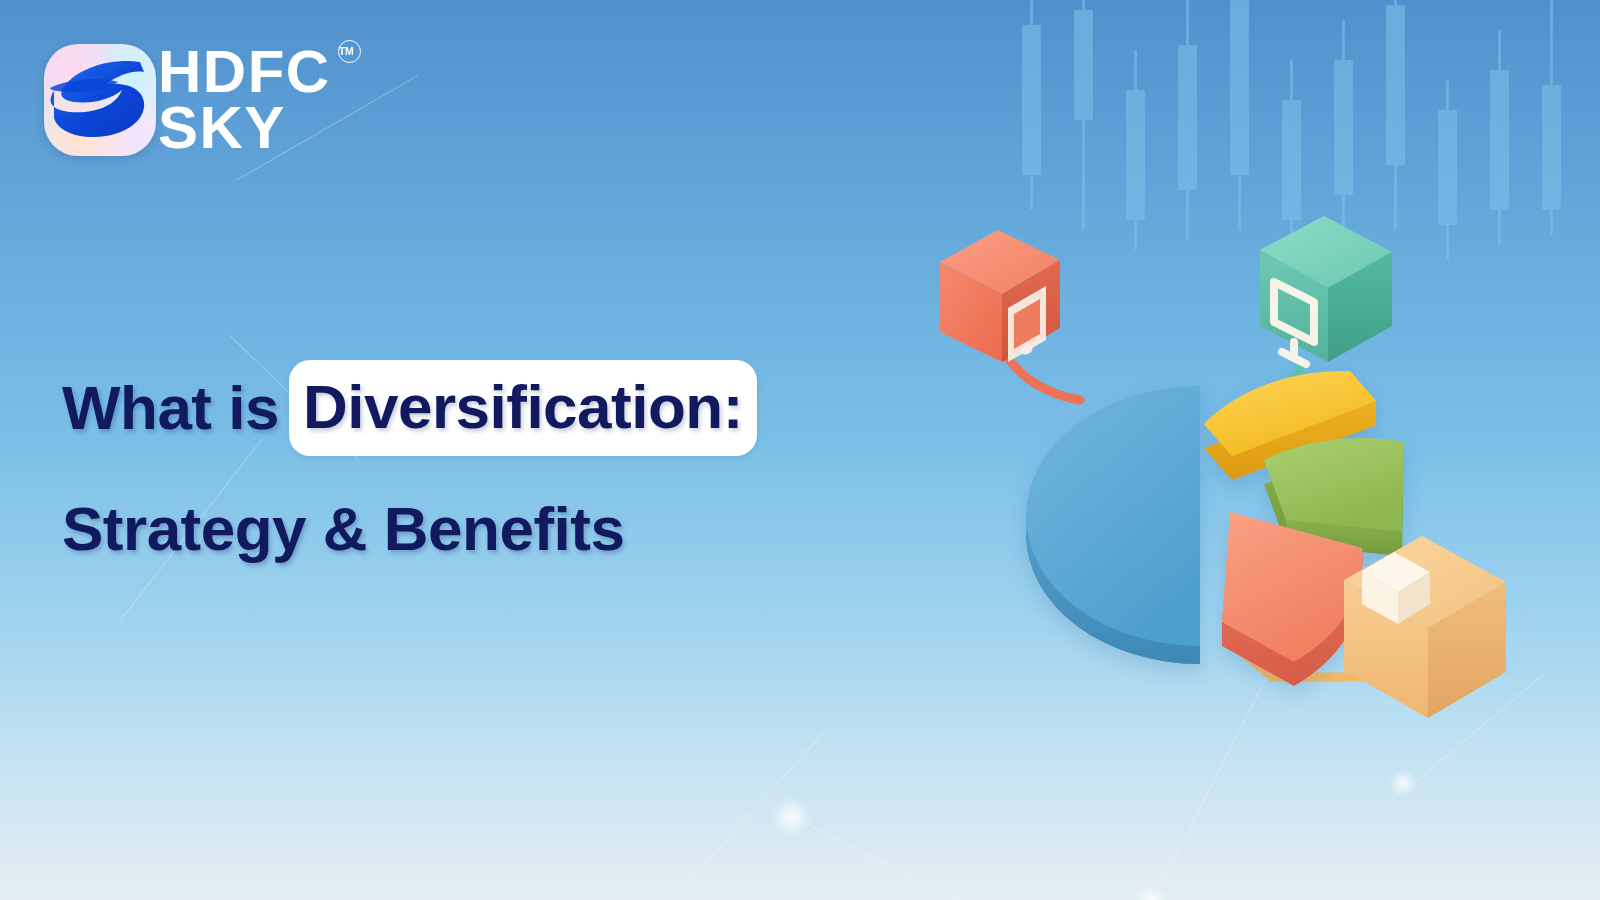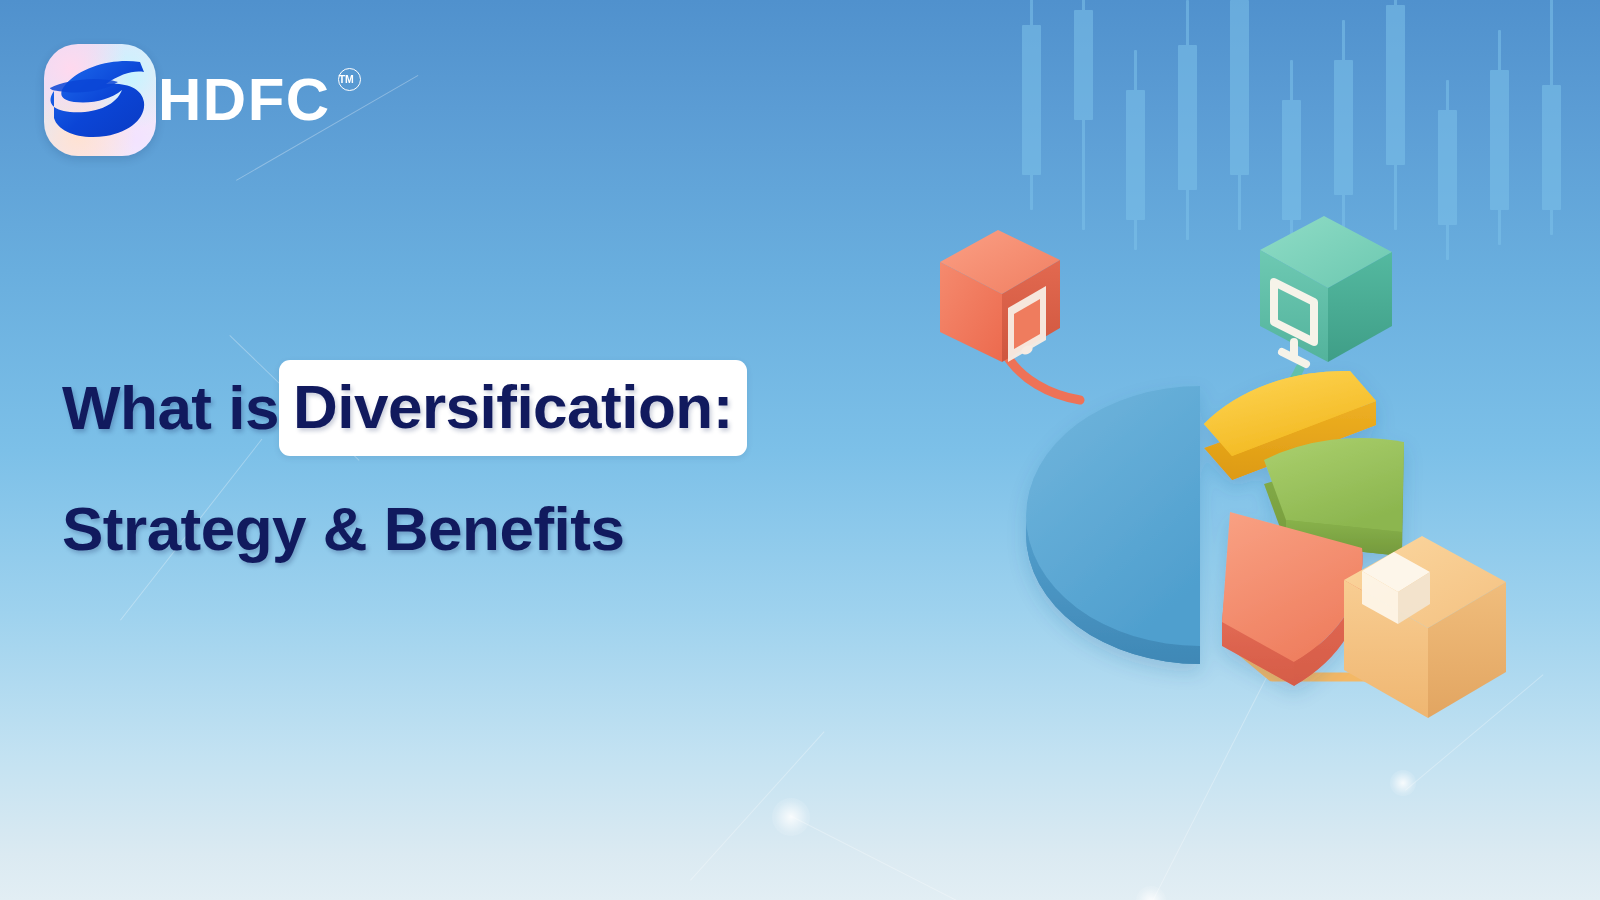--- a/index.html
+++ b/index.html
@@ -69,23 +69,23 @@
   .hl-line { display:flex; align-items:center; font-size:62px; font-weight:700; line-height:1; }
   .hl-line + .hl-line { margin-top:42px;align-items:center; }
   .hl-plain {
     color:#111a5e;
     text-shadow:2px 3px 4px rgba(20,35,90,.25);
     letter-spacing:-.5px;
   }
   .hl-highlight {
     color:#111a5e;
     background:#ffffff;
-    border-radius:11px;
+    border-radius:21px;
     padding:16px 14px 18px 14px;
-    margin-left:0;
+    margin-left:10px;
     text-shadow:2px 3px 4px rgba(20,35,90,.22);
     letter-spacing:-.5px;
     box-shadow:0 2px 6px rgba(20,50,90,.10);
   }
 
   
   #illustration { position:absolute; left:900px; top:190px; width:660px; height:560px; }
   #illustration svg { display:block; }
 </style>
 </head>
@@ -147,20 +147,21 @@
                  C72 62 50 70 26 68 C8 66 2 58 10 47 L10 74 C14 88 36 96 62 92
                  C86 88 102 74 100 58 C98 44 82 38 62 40 C76 30 90 26 100 28 Z" fill="url(#swoosh)"></path>
         <path d="M6 44 C22 36 52 32 74 38 C62 46 40 50 22 48 C12 47 6 46 6 44 Z" fill="#0b45d6" opacity=".85"></path>
       </svg>
     </div>
     <div class="logo-text">
       <div class="logo-row1">
         <span class="logo-line">HDFC</span>
         <span class="tm">TM</span>
       </div>
+      <span class="logo-line">SKY</span>
     </div>
   </div>
 
   <div id="headline">
     <div class="hl-line">
       <span class="hl-plain">What is</span>
       <span class="hl-highlight">Diversification:</span>
     </div>
     <div class="hl-line">
       <span class="hl-plain">Strategy &amp; Benefits</span>

